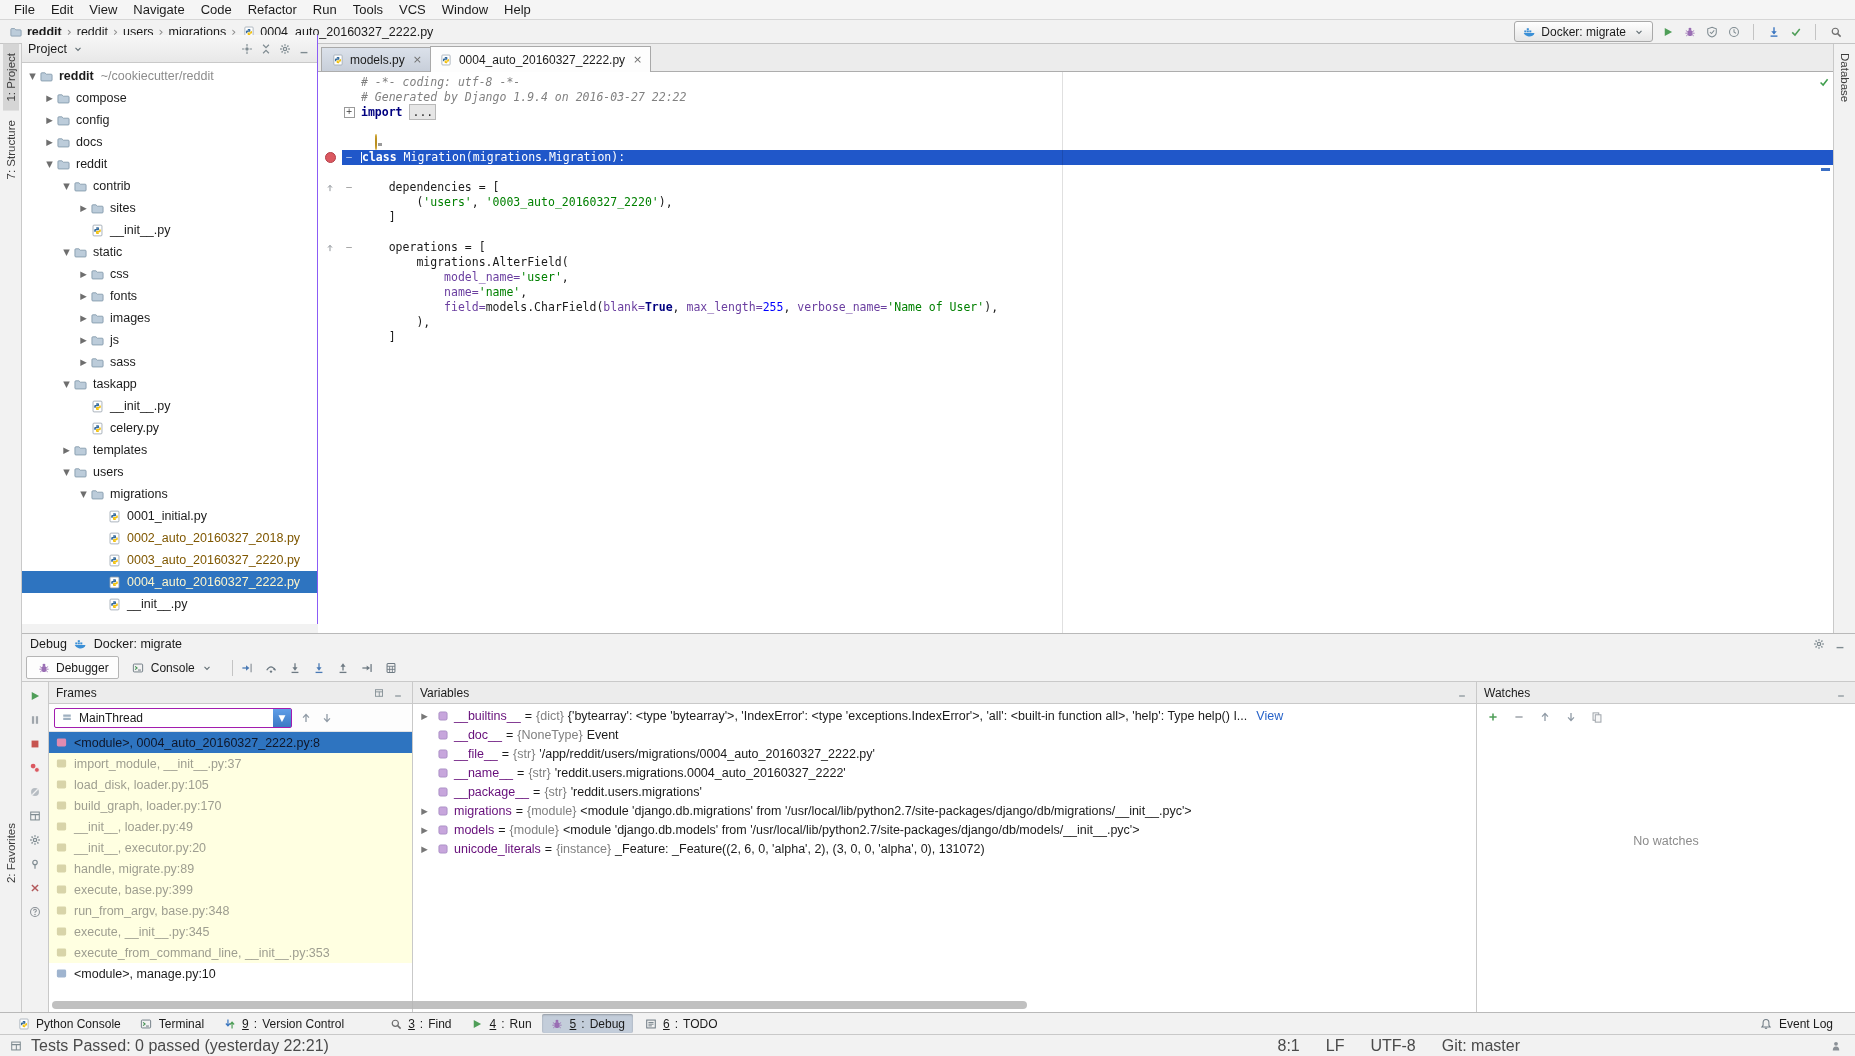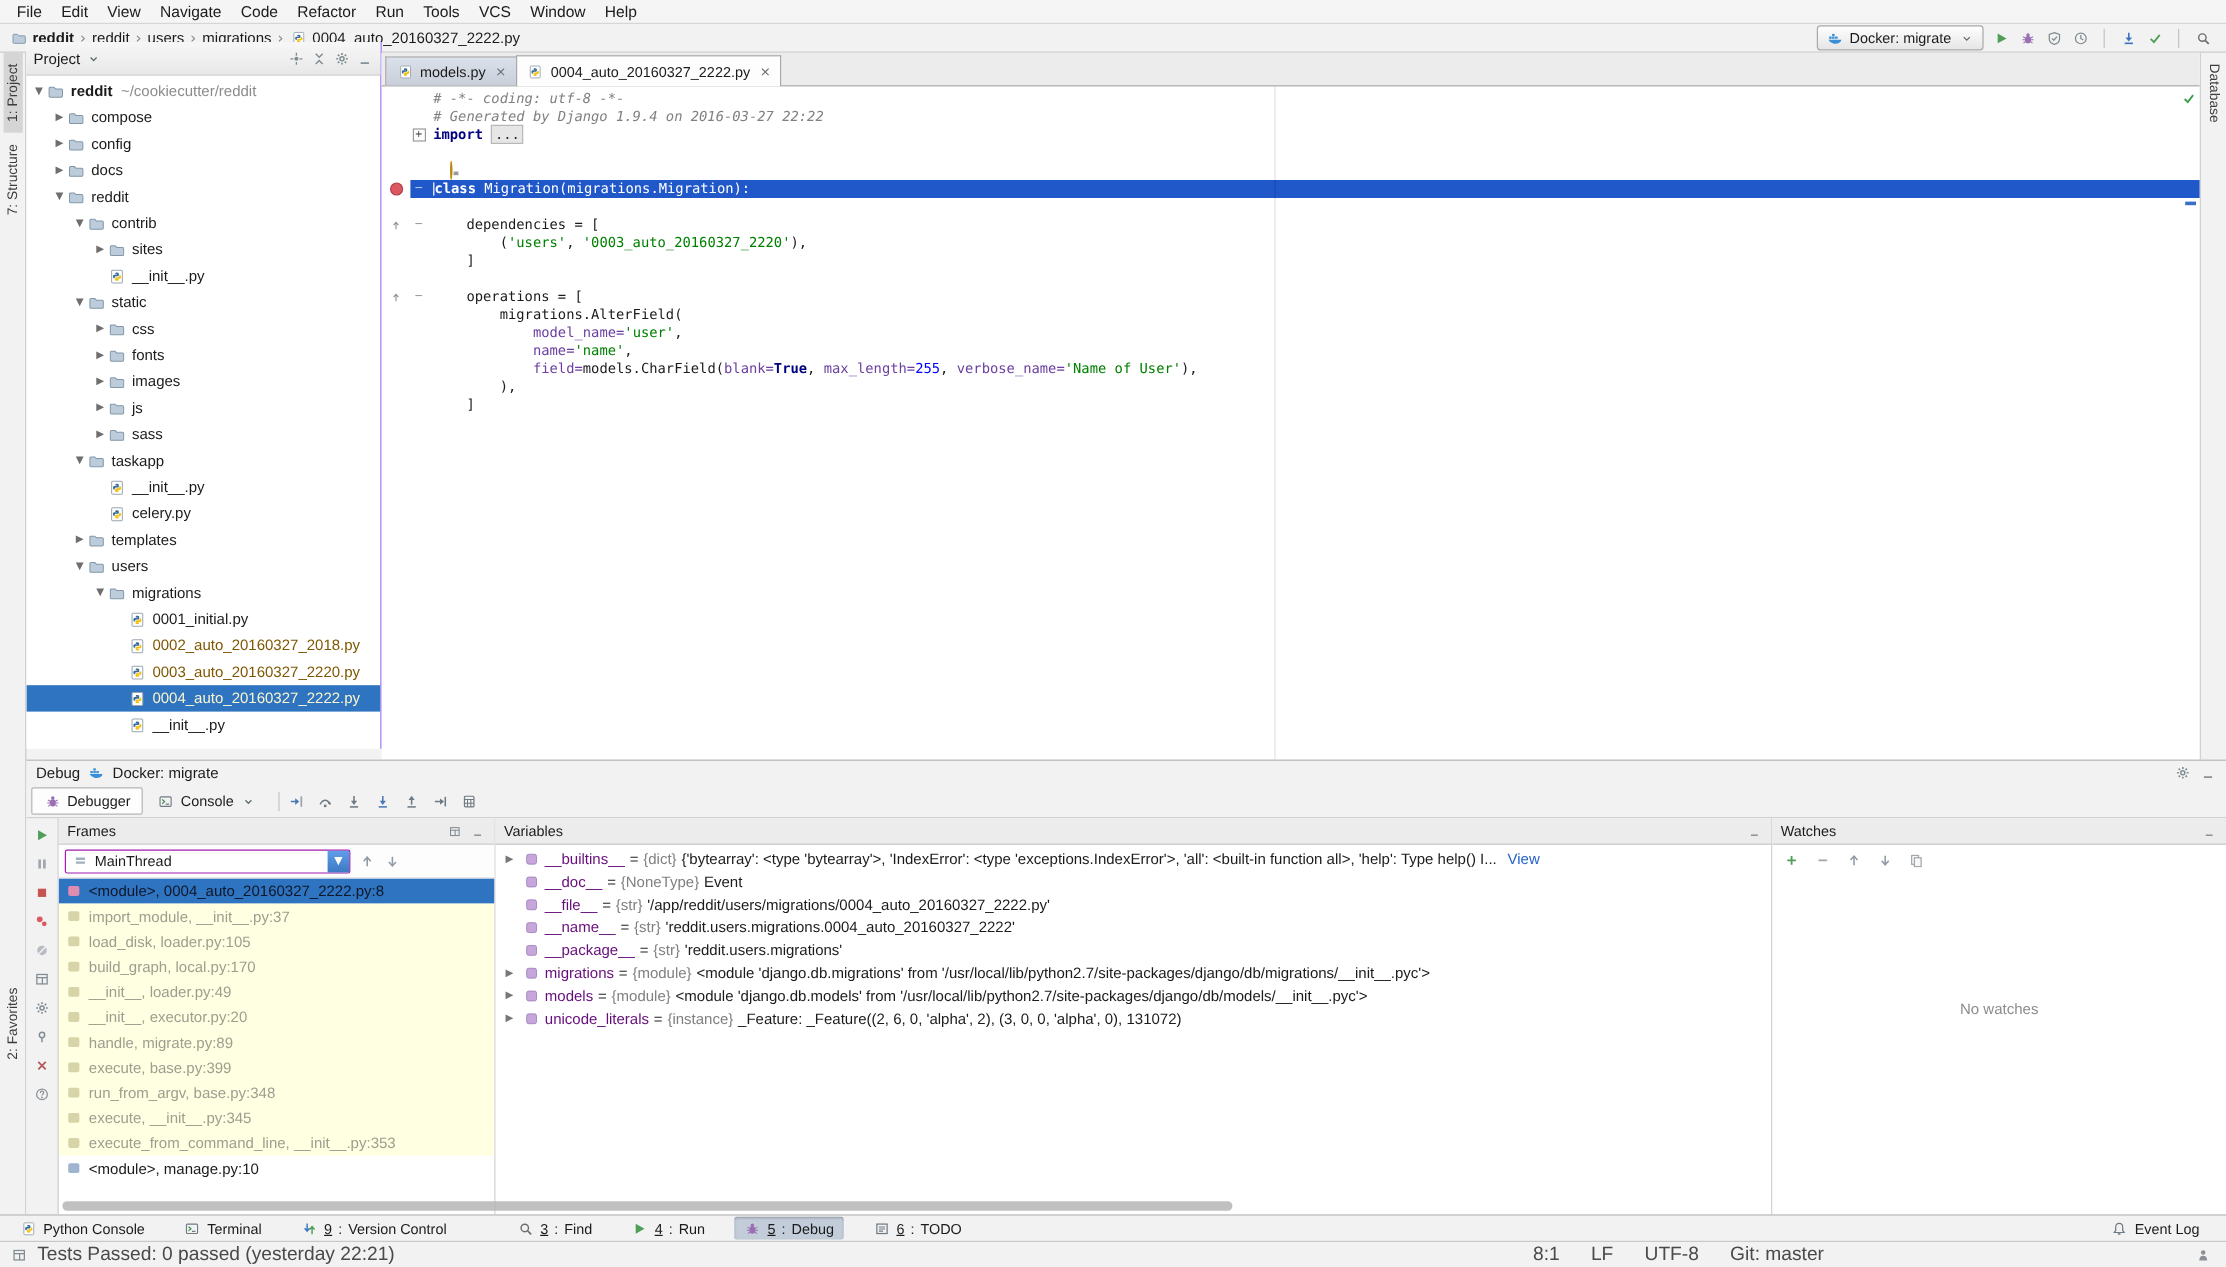--- a/index.html
+++ b/index.html
@@ -124,21 +124,21 @@
   .vtype{color:#808080}
   .vvalue{color:#1b1b1b}
   .vlink{color:#2662c9;margin-left:5px}
   #watchBody{flex:1;display:flex;flex-direction:column}
   #watchTools{display:flex;align-items:center;gap:11px;padding:5px 8px}
   #watchEmpty{flex:1;display:flex;align-items:center;justify-content:center;color:#8c8c8c;font-size:12.5px;padding-bottom:60px}
   #hscroll{position:absolute;left:30px;bottom:3px;width:975px;height:8px;background:#b5b5b5;border-radius:4px;opacity:.85}
 
   
   #btoolbar{position:absolute;left:0;top:1012px;width:1855px;height:22px;background:#f2f2f2;border-top:1px solid #b9b9b9;
-    box-sizing:border-box;display:flex;align-items:center;font-size:12px;padding:0 8px;gap:16px}
+    box-sizing:border-box;display:flex;align-items:center;font-size:12px;padding:0 8px;gap:2px}
   .bbtn{display:flex;align-items:center;gap:5px;padding:2px 8px;border-radius:2px;cursor:default}
   .bbtn.gap{margin-left:26px}
   .bbtn.right{margin-left:auto;margin-right:6px}
   .bbtn.active{background:#c3cdda;box-shadow:inset 0 1px 2px rgba(0,0,0,.25)}
   #statusbar{position:absolute;left:0;top:1034px;width:1855px;height:22px;background:#f2f2f2;border-top:1px solid #c9c9c9;
     box-sizing:border-box;display:flex;align-items:center;font-size:16px;color:#4a4a4a;padding:0 8px;gap:8px}
   #statusRight{margin-left:auto;display:flex;align-items:center;gap:26px;margin-right:300px}
   .sitem{cursor:default}
 </style>
 </head>
@@ -975,21 +975,21 @@
               </svg>
             </span>
             <span>load_disk, loader.py:105</span>
           </div>
           <div class="frow lib">
             <span class="ficon">
               <svg viewBox="0 0 14 14" width="13" height="13">
                 <rect x="2" y="2.6" width="10" height="8.8" rx="1.6" fill="#d8d4a9"></rect>
               </svg>
             </span>
-            <span>build_graph, local.py:170</span>
+            <span>build_graph, loader.py:170</span>
           </div>
           <div class="frow lib">
             <span class="ficon">
               <svg viewBox="0 0 14 14" width="13" height="13">
                 <rect x="2" y="2.6" width="10" height="8.8" rx="1.6" fill="#d8d4a9"></rect>
               </svg>
             </span>
             <span>__init__, loader.py:49</span>
           </div>
           <div class="frow lib">

